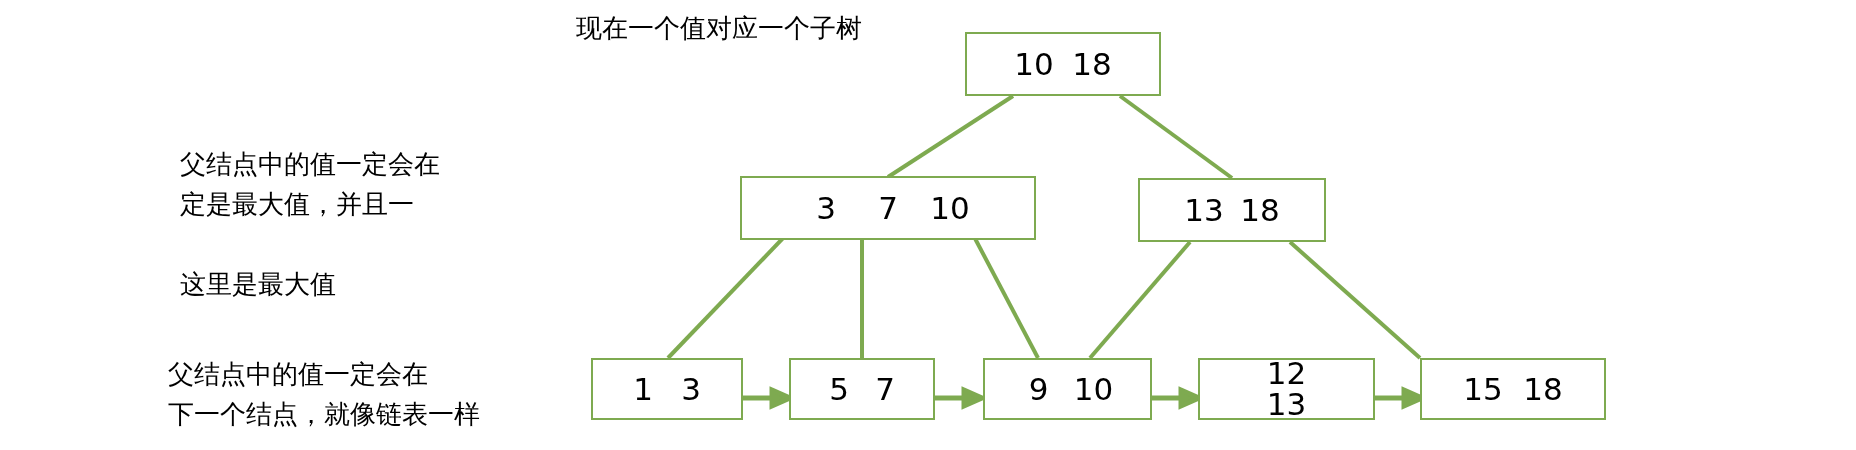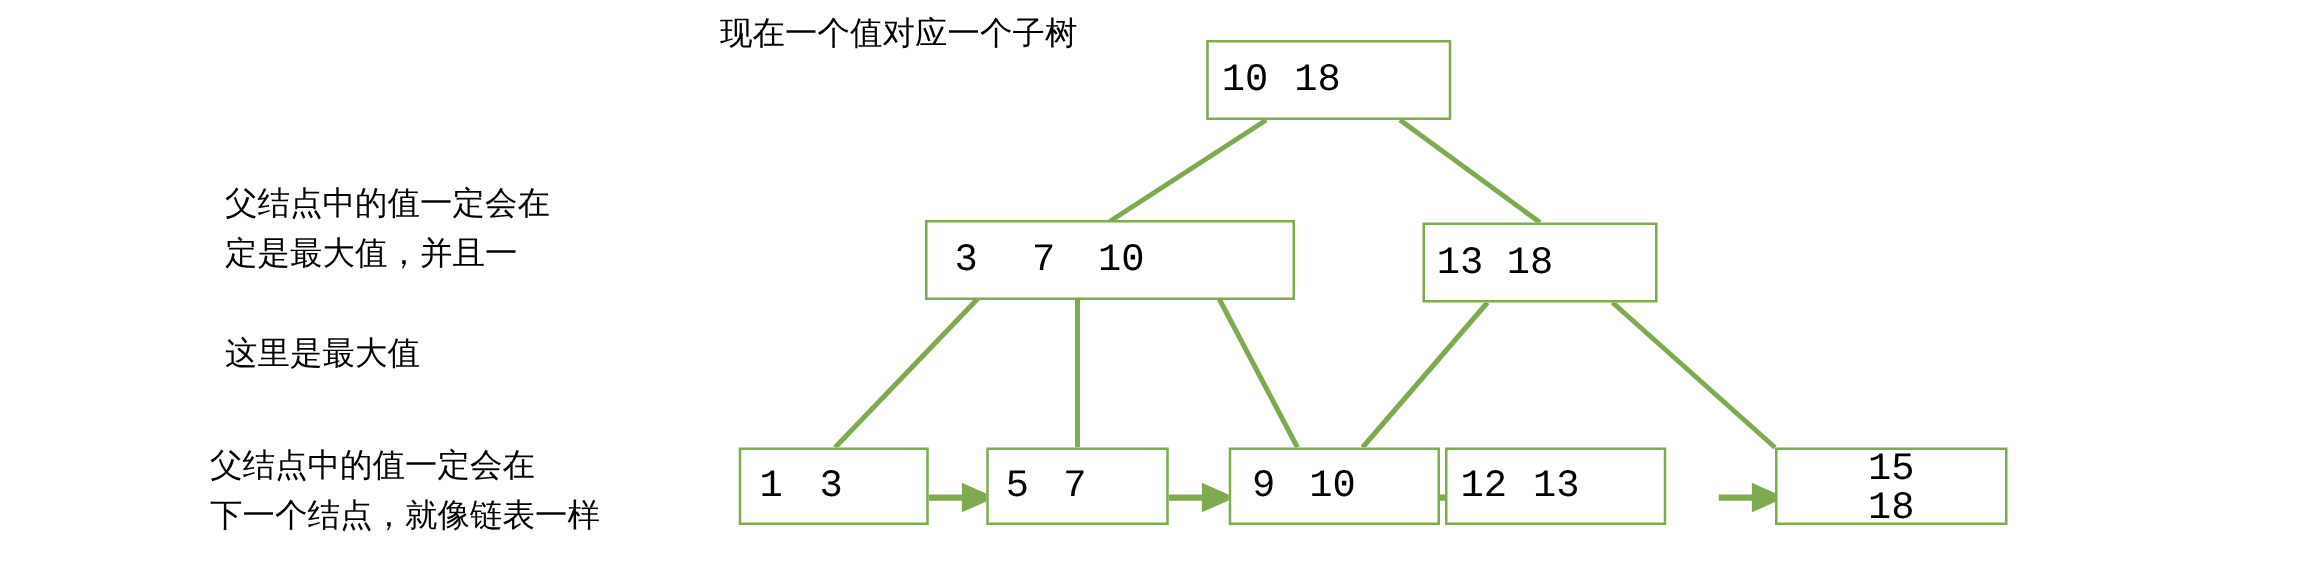--- a/index.html
+++ b/index.html
@@ -14,37 +14,37 @@
     overflow: hidden;
     font-family: "DejaVu Sans", "Liberation Sans", sans-serif;
     color: #000000;
   }
   #canvas {
     position: absolute;
     left: 0;
     top: 0;
     width: 1856px;
     height: 405px;
-    font-family: Liberation Mono, monospace;
   }
   .edge-layer {
     position: absolute;
     left: 0;
     top: 0;
     width: 1856px;
     height: 450px;
     pointer-events: none;
   }
   .node {
     position: absolute;
     box-sizing: border-box;
     border: 2px solid #7eaa50;
     background: #ffffff;
     display: flex;
     align-items: center;
+    justify-content: center;
     font-size: 31px;
     line-height: 1;
     color: #000000;
     letter-spacing: 0px;
   }
   .node .cell {
     display: inline-block;
     text-align: center;
   }
   .annot {
@@ -121,23 +121,23 @@
   <div class="node" style="left:789px; top:358px; width:146px; height:62px;">
     <span class="cell" style="width:46px;">5</span>
     <span class="cell" style="width:46px;">7</span>
   </div>
 
   <div class="node" style="left:983px; top:358px; width:169px; height:62px;">
     <span class="cell" style="width:52px;">9</span>
     <span class="cell" style="width:58px;">10</span>
   </div>
 
-  <div class="node" style="left:1156px; top:358px; width:177px; height:62px;">
+  <div class="node" style="left:1198px; top:358px; width:177px; height:62px;flex-direction:column;">
     <span class="cell" style="width:58px;">12</span>
     <span class="cell" style="width:58px;">13</span>
   </div>
 
-  <div class="node" style="left:1420px; top:358px; width:186px; height:62px;flex-direction:column;">
+  <div class="node" style="left:1420px; top:358px; width:186px; height:62px;">
     <span class="cell" style="width:60px;">15</span>
     <span class="cell" style="width:60px;">18</span>
   </div>
 
 </div>
 
 </body></html>

